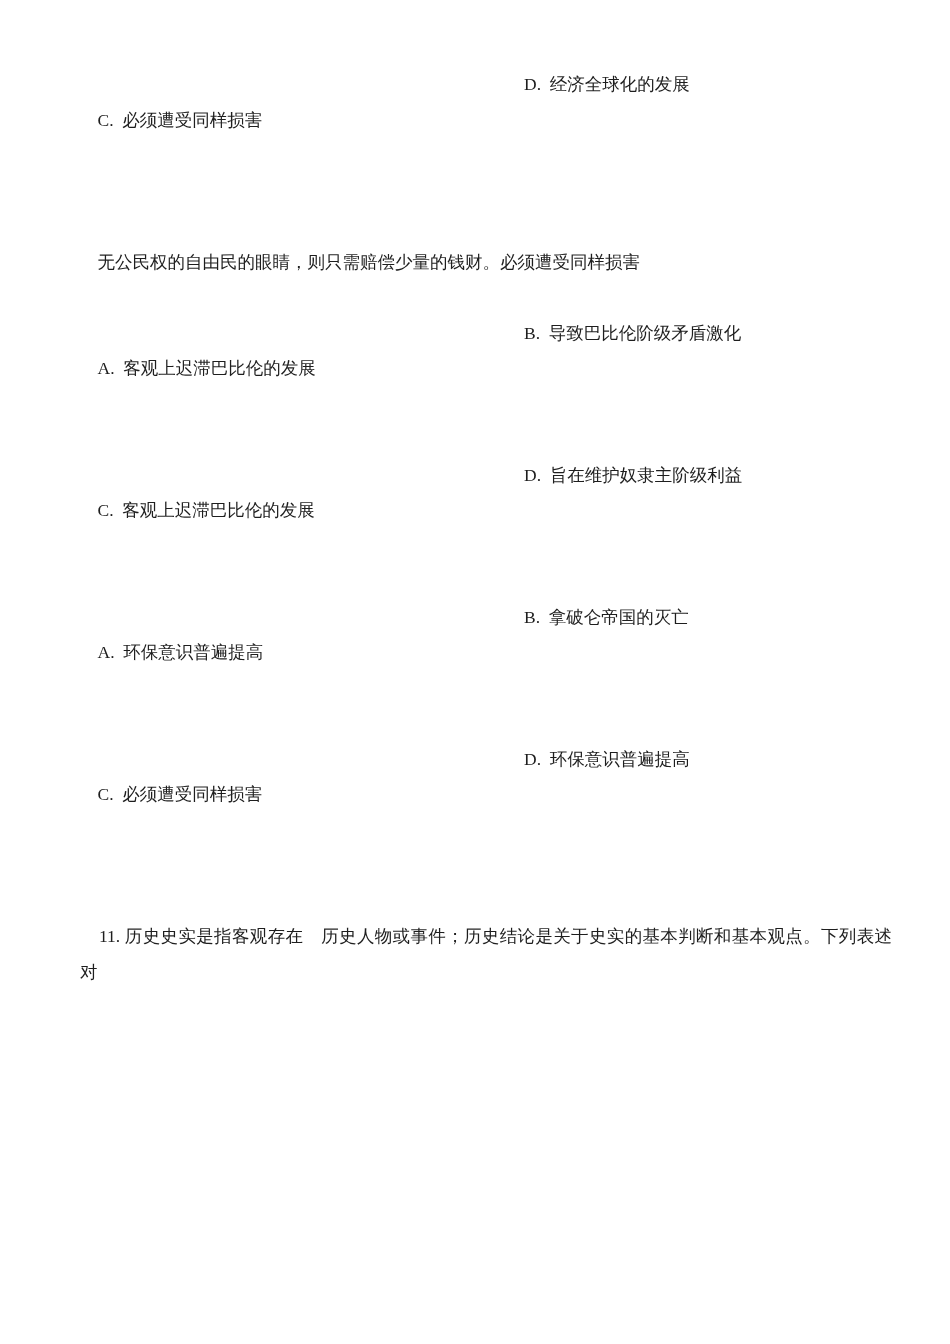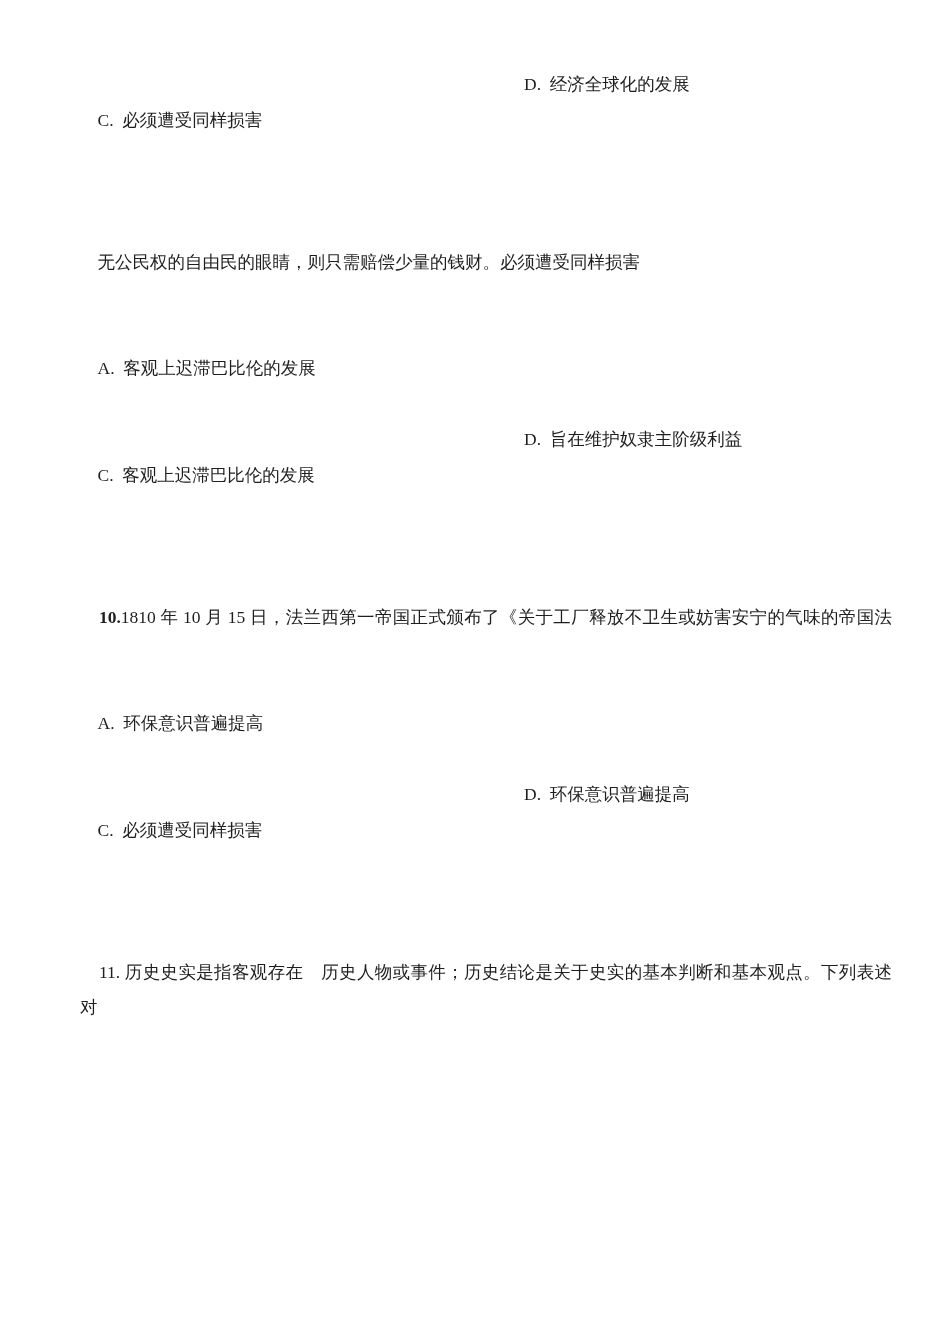--- a/index.html
+++ b/index.html
@@ -33,31 +33,30 @@
   <div class="ln row2">
     <span>C.  必须遭受同样损害</span>
     <span class="opt-right">D.  经济全球化的发展</span>
   </div>
 
   <div class="ln">
     <span>无公民权的自由民的眼睛，则只需赔偿少量的钱财。必须遭受同样损害</span>
   </div>
   <div class="ln row2">
     <span>A.  客观上迟滞巴比伦的发展</span>
+    <span class="opt-right">B.  导致巴比伦阶级矛盾激化</span>
   </div>
   <div class="ln row2">
     <span>C.  客观上迟滞巴比伦的发展</span>
     <span class="opt-right">D.  旨在维护奴隶主阶级利益</span>
   </div>
 
-  <div class="ln j">
-    <span class="qnum">10.</span><span>1810 年 10 月 15 日，法兰西第一帝国正式颁布了《关于工厂释放不卫生或妨害安宁的气味的帝国法</span>
-  </div>
   <div class="ln row2">
     <span>A.  环保意识普遍提高</span>
+    <span class="opt-right">B.  拿破仑帝国的灭亡</span>
   </div>
   <div class="ln row2">
     <span>C.  必须遭受同样损害</span>
     <span class="opt-right">D.  环保意识普遍提高</span>
   </div>
 
   <div class="ln j">
     <span>11.</span><span> 历史史实是指客观存在　历史人物或事件；历史结论是关于史实的基本判断和基本观点。下列表述对</span>
   </div>
 

